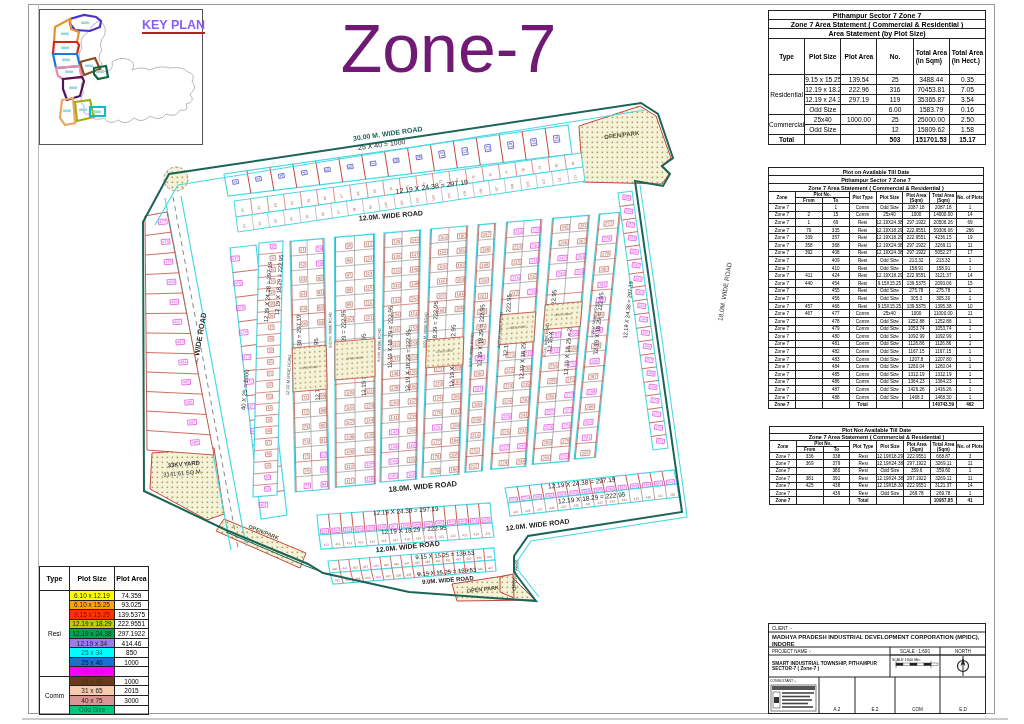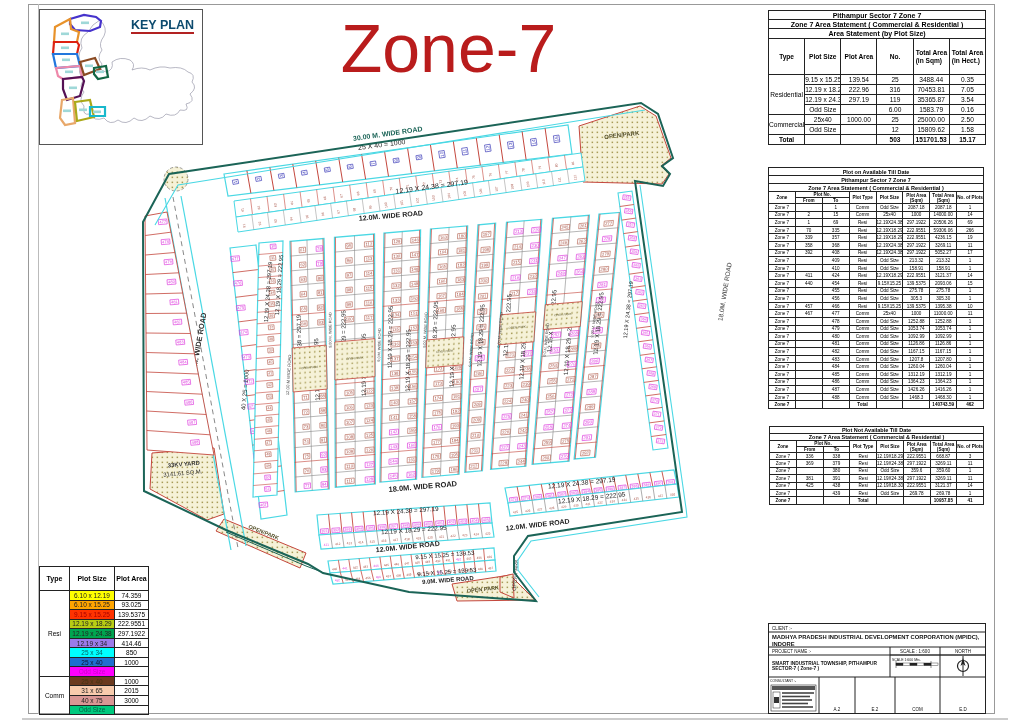--- a/index.html
+++ b/index.html
@@ -31,23 +31,23 @@
 <rect x="21" y="36.5" width="8" height="2.6" fill="#9fd8d8"></rect>
 <rect x="22" y="48.5" width="8" height="2.6" fill="#9fd8d8"></rect>
 <rect x="25" y="60.5" width="8" height="2.6" fill="#9fd8d8"></rect>
 <rect x="45" y="54.5" width="8" height="2.6" fill="#9fd8d8"></rect>
 <rect x="56" y="60.5" width="8" height="2.6" fill="#9fd8d8"></rect>
 <rect x="29" y="76.5" width="8" height="2.6" fill="#9fd8d8"></rect>
 <rect x="23" y="99.5" width="8" height="2.6" fill="#9fd8d8"></rect>
 <rect x="39" y="98.5" width="8" height="2.6" fill="#9fd8d8"></rect>
 <rect x="53" y="100.5" width="8" height="2.6" fill="#9fd8d8"></rect>
 </svg>
-<div class="abs" style="left:91px;top:8px;font-size:12.5px;font-weight:bold;color:#0c4a6e;white-space:nowrap">KEY PLAN<div style="border-top:1.5px solid #b22222;border-bottom:1px solid #b22222;height:2px;margin-top:0px"></div></div>
+<div class="abs" style="left:102px;top:8px;font-size:12.5px;font-weight:bold;color:#8b5cf6;white-space:nowrap">KEY PLAN<div style="border-top:1.5px solid #b22222;border-bottom:1px solid #b22222;height:2px;margin-top:0px"></div></div>
 </div>
-<div class="abs" style="left:240px;top:9px;width:417px;text-align:center;font-size:68px;color:#b91c1c">Zone-7</div>
+<div class="abs" style="left:240px;top:9px;width:417px;text-align:center;font-size:68px;color:#701a75">Zone-7</div>
 
 <svg width="1024" height="724" viewBox="0 0 1024 724" style="position:absolute;left:0;top:0">
 <defs>
 <pattern id="dots" width="5" height="5" patternUnits="userSpaceOnUse">
 <rect width="5" height="5" fill="#f6f2d8"></rect>
         <rect x="1.6" y="1.6" width="1.5" height="1.5" fill="#a89c58"></rect>
 </pattern>
 </defs>
 
 <polygon points="579.0,126.0 640.0,106.0 656.0,116.0 671.0,158.0 661.0,166.0 669.0,174.0 662.0,184.0 583.0,182.0" fill="url(#dots)" stroke="#c4473d" stroke-width="1"></polygon>

